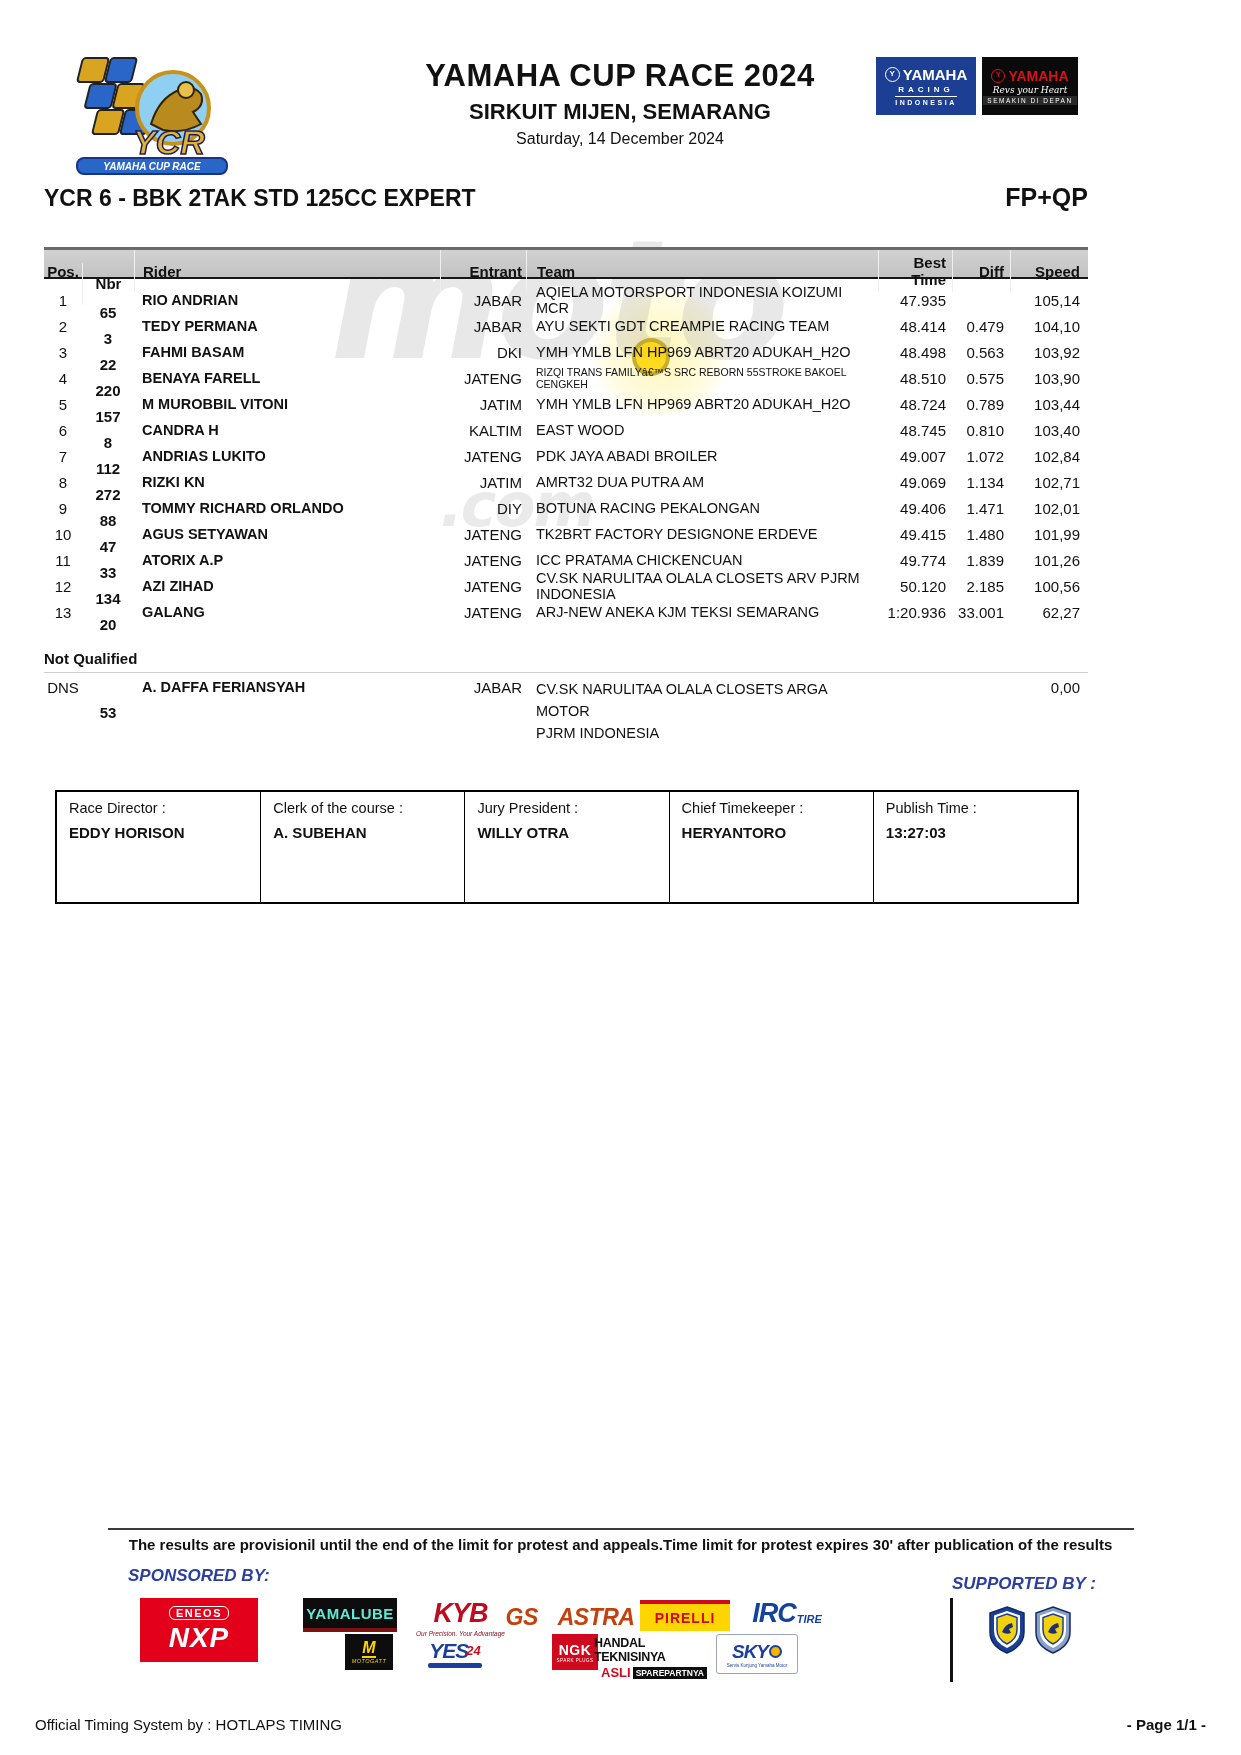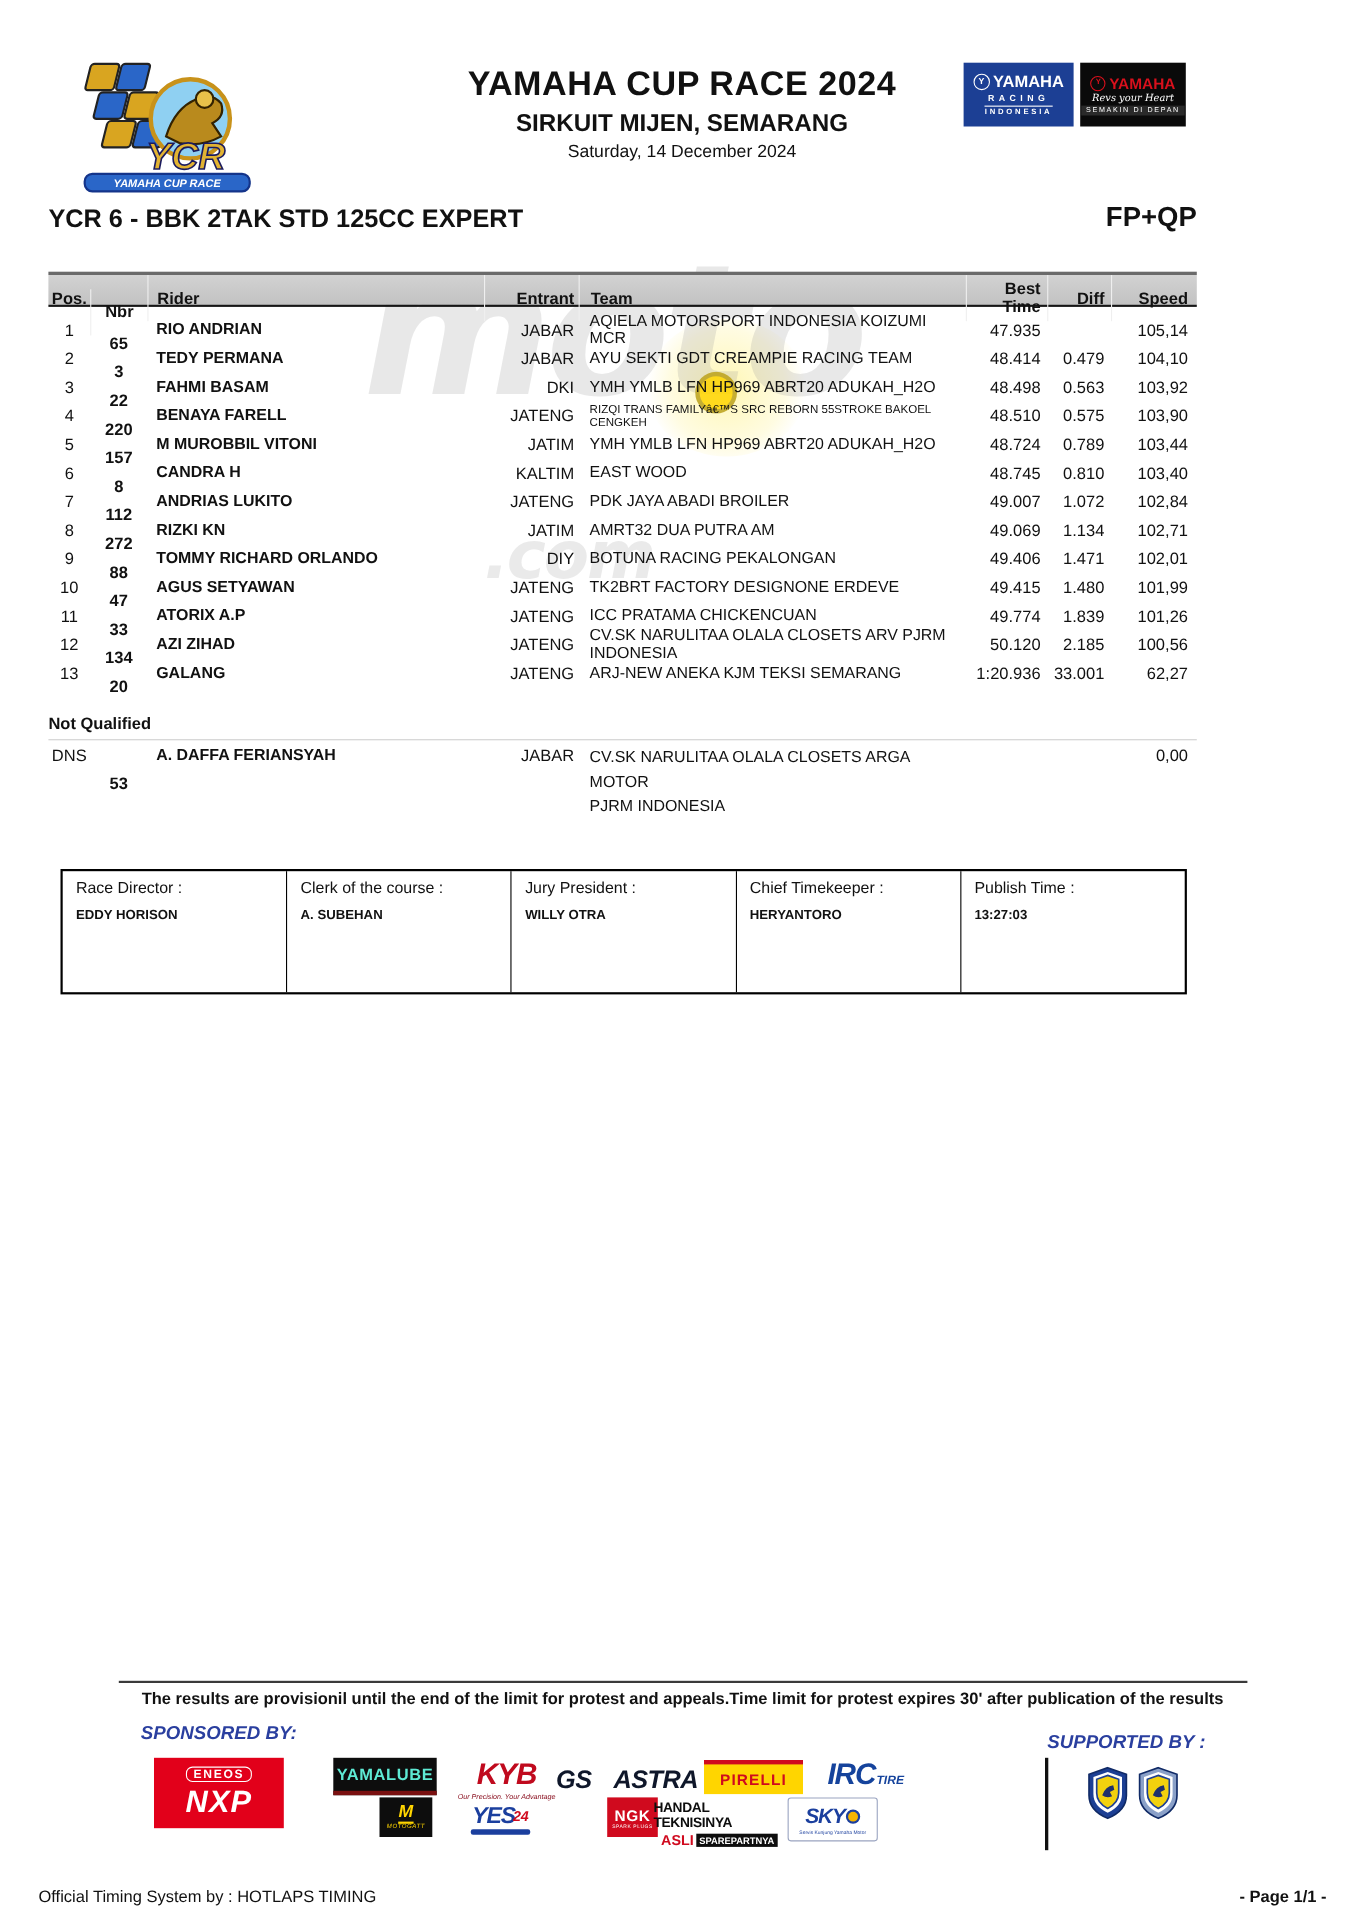--- a/index.html
+++ b/index.html
@@ -68,37 +68,37 @@
   .nq{position:absolute;left:44px;top:650px;width:1044px;}
   .nq-label{font-size:15px;font-weight:bold;margin-bottom:5px;}
   .nq-rule{border-top:1.5px solid #cfcfcf;margin-bottom:6px;}
   .nq .tr{height:auto;align-items:start;}
   .nq .c-team{line-height:1.5;}
   
   .officials{position:absolute;left:55px;top:790px;width:1020px;height:110px;display:flex;border:2px solid #000;}
   .off-cell{flex:1;border-left:1.5px solid #000;padding:8px 12px;}
   .off-cell:first-child{border-left:none;}
   .off-label{font-size:14.5px;}
-  .off-name{font-size:12px;font-weight:bold;margin-top:8px;}
+  .off-name{font-size:15px;font-weight:bold;margin-top:8px;}
   
   .bottom-rule{position:absolute;left:108px;top:1528px;width:1026px;border-top:2px solid #3a3a3a;}
   .disclaimer{position:absolute;left:0;top:1536px;width:100%;text-align:center;
     font-size:15px;font-weight:bold;}
   .sponsored-by{position:absolute;left:128px;top:1566px;font-size:17px;font-weight:bold;font-style:italic;color:#2a3f9f;}
   .supported-by{position:absolute;left:952px;top:1574px;font-size:17px;font-weight:bold;font-style:italic;color:#2a3f9f;}
   .logo-box{position:absolute;display:flex;flex-direction:column;align-items:center;justify-content:center;}
   .nxp{left:140px;top:1598px;width:118px;height:64px;background:#e2001a;color:#fff;gap:2px;}
   .nxp .e{font-size:11px;font-weight:bold;letter-spacing:1.5px;border:1px solid #fff;border-radius:6px;padding:0 6px;}
   .nxp .n{font-size:28px;font-weight:bold;font-style:italic;letter-spacing:1px;}
   .yamalube{left:303px;top:1598px;width:94px;height:30px;background:#0d0d0d;color:#5eead4;
     font-size:15px;font-weight:bold;letter-spacing:.5px;border-bottom:4px solid #7a1010;}
   .kyb{left:413px;top:1598px;width:95px;}
   .kyb .k{font-size:27px;font-weight:900;font-style:italic;color:#c00a1e;letter-spacing:-1px;}
   .kyb .tag{font-size:6.5px;color:#8a1020;font-style:italic;margin-top:1px;}
-  .gsastra{left:515px;top:1604px;width:110px;color:#0f172a;font-size:23px;font-weight:900;font-style:italic;
+  .gsastra{left:515px;top:1604px;width:110px;color:#c2410c;font-size:23px;font-weight:900;font-style:italic;
     flex-direction:row !important;gap:20px;letter-spacing:-.5px;}
   .pirelli{left:640px;top:1600px;width:90px;height:27px;background:#ffd500;color:#d00a1e;
     font-size:14px;font-weight:900;letter-spacing:1px;border-top:4px solid #d00a1e;}
   .irc{left:742px;top:1598px;width:90px;flex-direction:row !important;align-items:flex-end !important;gap:1px;}
   .irc .i{font-size:27px;font-weight:900;font-style:italic;color:#15439c;letter-spacing:-1px;}
   .irc .t{font-size:11px;font-weight:900;font-style:italic;color:#15439c;margin-bottom:4px;}
   .motogatt{left:345px;top:1634px;width:48px;height:36px;background:#0d0d0d;color:#ffd500;gap:0;}
   .motogatt .m{font-size:16px;font-weight:900;font-style:italic;border-bottom:2px solid #ffd500;line-height:1;}
   .motogatt .t{font-size:5.5px;font-style:italic;letter-spacing:.5px;}
   .yes24{left:423px;top:1634px;width:64px;height:38px;gap:0;}

